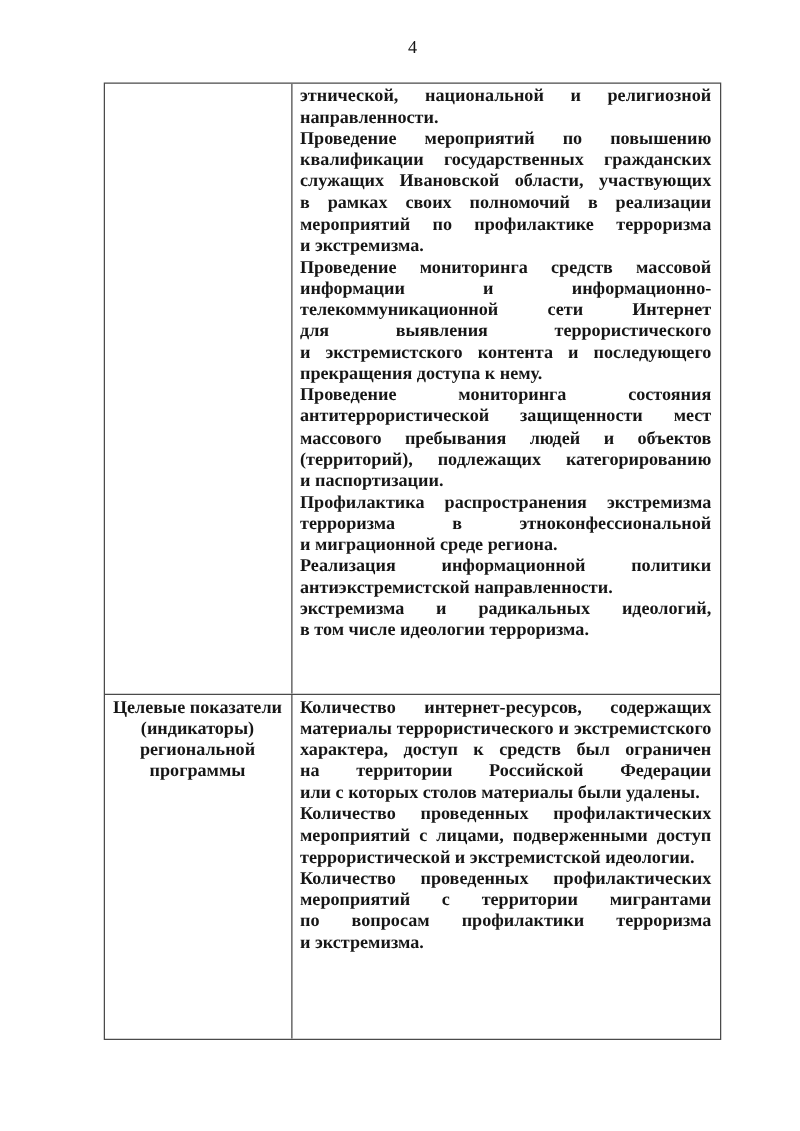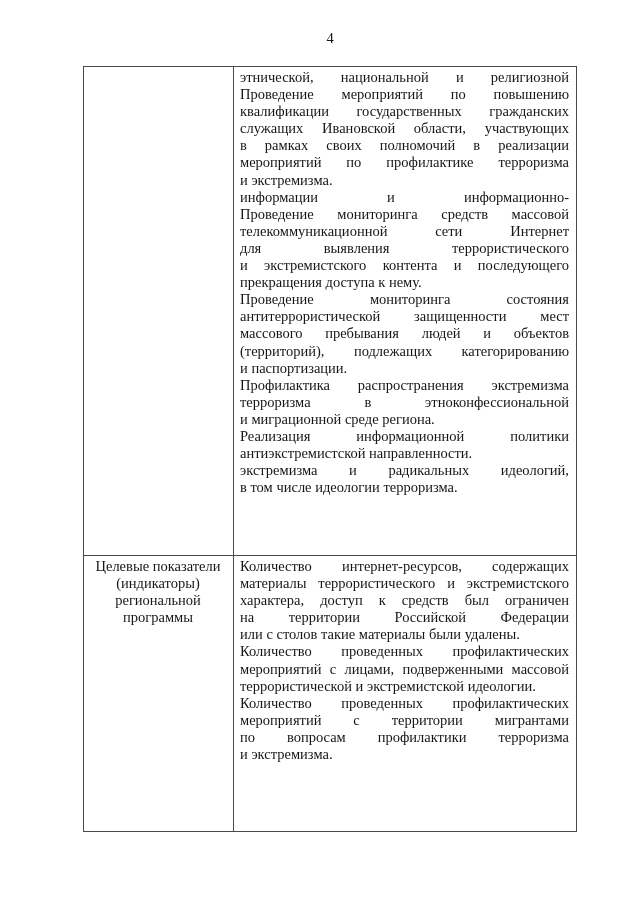--- a/index.html
+++ b/index.html
@@ -58,20 +58,21 @@
   }
   .content-cell {
     flex: 1 1 auto;
     min-width: 0;
   }
   .para { margin: 0; }
   .line {
     line-height: 17.1px;
     min-height: 17.1px;
     white-space: nowrap;
+    font-weight: bold;
   }
   .label-cell .line { white-space: normal; text-align: center; }
   .jline {
     white-space: normal;
     text-align: justify;
     text-align-last: justify;
   }
   .lastline {
     text-align: left;
   }
@@ -80,32 +81,33 @@
 <body>
 
 <div class="page">
   <div class="page-number">4</div>
   <div class="doc-table">
       <div class="trow r0">
         <div class="cell label-cell"></div>
         <div class="cell content-cell">
           <div class="para">
             <div class="line jline">этнической, национальной и религиозной</div>
+            <div class="line lastline">направленности.</div>
           </div>
           <div class="para">
             <div class="line jline">Проведение мероприятий по повышению</div>
             <div class="line jline">квалификации государственных гражданских</div>
             <div class="line jline">служащих Ивановской области, участвующих</div>
             <div class="line jline">в рамках своих полномочий в реализации</div>
             <div class="line jline">мероприятий по профилактике терроризма</div>
             <div class="line lastline">и экстремизма.</div>
           </div>
           <div class="para">
+            <div class="line jline">Проведение мониторинга средств массовой</div>
             <div class="line jline">информации и информационно-</div>
-            <div class="line jline">Проведение мониторинга средств массовой</div>
             <div class="line jline">телекоммуникационной сети Интернет</div>
             <div class="line jline">для выявления террористического</div>
             <div class="line jline">и экстремистского контента и последующего</div>
             <div class="line lastline">прекращения доступа к нему.</div>
           </div>
           <div class="para">
             <div class="line jline">Проведение мониторинга состояния</div>
             <div class="line jline">антитеррористической защищенности мест</div>
             <div class="line jline">массового пребывания людей и объектов</div>
             <div class="line jline">(территорий), подлежащих категорированию</div>
@@ -132,25 +134,25 @@
           <div class="line">(индикаторы)</div>
           <div class="line">региональной</div>
           <div class="line">программы</div>
         </div>
         <div class="cell content-cell">
           <div class="para">
             <div class="line jline">Количество интернет-ресурсов, содержащих</div>
             <div class="line jline">материалы террористического и экстремистского</div>
             <div class="line jline">характера, доступ к средств был ограничен</div>
             <div class="line jline">на территории Российской Федерации</div>
-            <div class="line lastline">или с столов такие материалы были удалены.</div>
+            <div class="line lastline">или с которых столов материалы были удалены.</div>
           </div>
           <div class="para">
             <div class="line jline">Количество проведенных профилактических</div>
-            <div class="line jline">мероприятий с лицами, подверженными массовой</div>
+            <div class="line jline">мероприятий с лицами, подверженными доступ</div>
             <div class="line lastline">террористической и экстремистской идеологии.</div>
           </div>
           <div class="para">
             <div class="line jline">Количество проведенных профилактических</div>
             <div class="line jline">мероприятий с территории мигрантами</div>
             <div class="line jline">по вопросам профилактики терроризма</div>
             <div class="line lastline">и экстремизма.</div>
           </div>
         </div>
       </div>

